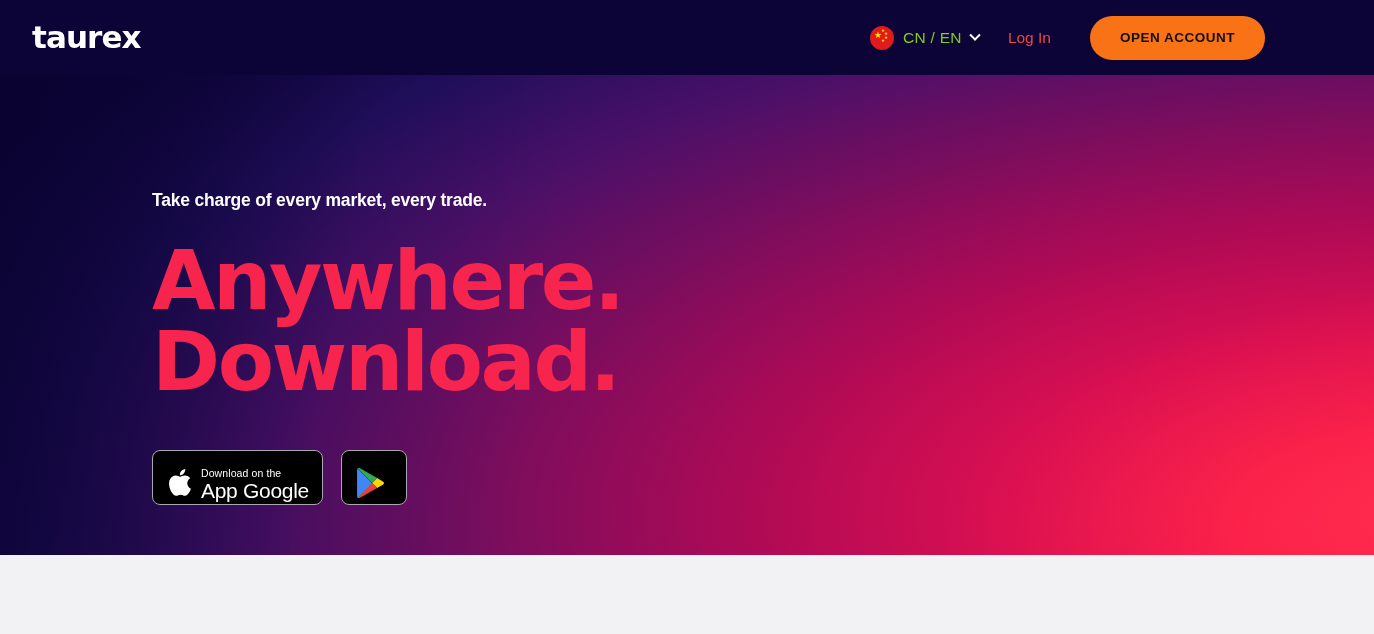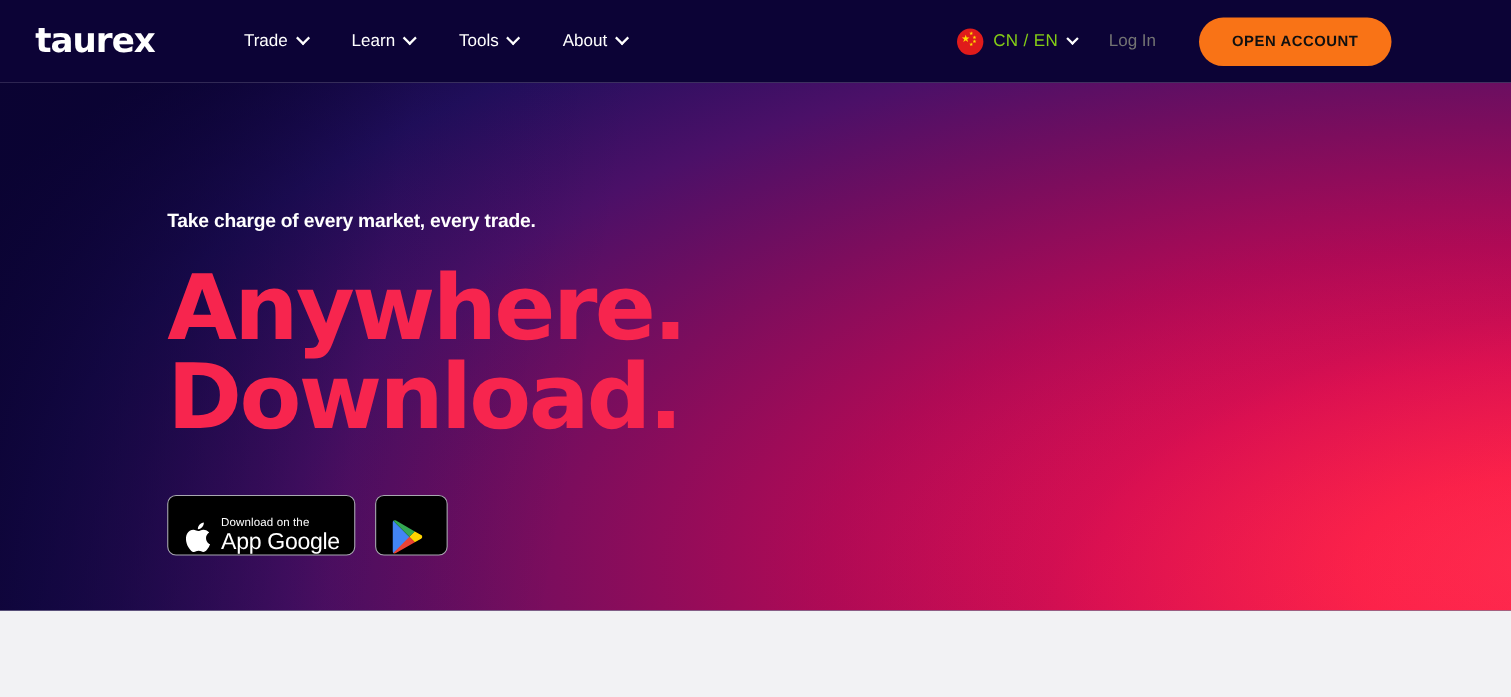--- a/index.html
+++ b/index.html
@@ -105,21 +105,21 @@
 
   .lang-label {
     color: #84cc16;
     font-size: 15.5px;
     letter-spacing: 0.3px;
     white-space: nowrap;
   }
   .lang .chev { width: 8px; height: 8px; border-width: 2px; }
 
   .login {
-    color: #737373;
+    color: #ef4444;
     font-size: 15.5px;
     cursor: pointer;
     margin-right: 39px;
     white-space: nowrap;
   }
 
   .cta {
     margin-right: 109px;
     background: #f97316;
     color: #101010;
@@ -209,22 +209,22 @@
     gap: 18px;
     margin-top: 48px;
   }
 
   .badge {
     background: #000000;
     border: 1px solid #a8a8b0;
     border-radius: 8px;
     height: 55px;
     display: flex;
-    align-items: flex-end;
-    padding: 0 13px;
+    align-items: flex-start;
+    padding: 16px 13px;
     cursor: pointer;
     user-select: none;
   }
   .badge .icon { flex: none; margin-right: 9px; display: flex; align-items: center; }
   .badge .txt { display: flex; flex-direction: column; justify-content: center; }
   .badge .small {
     color: #ffffff;
     font-size: 10.5px;
     letter-spacing: 0.1px;
     line-height: 1.15;
@@ -254,38 +254,20 @@
 </style>
 </head>
 <body>
 
 <div class="page">
 
   <div class="header">
 
     <div class="logo">taurex</div>
 
-    <nav class="nav">
-      <div class="nav-item">
-        <span>Trade</span>
-        <span class="chev"></span>
-      </div>
-      <div class="nav-item">
-        <span>Learn</span>
-        <span class="chev"></span>
-      </div>
-      <div class="nav-item">
-        <span>Tools</span>
-        <span class="chev"></span>
-      </div>
-      <div class="nav-item">
-        <span>About</span>
-        <span class="chev"></span>
-      </div>
-    </nav>
 
     <div class="header-right">
 
       <div class="lang">
         <span class="flag">
           <span class="star-big">★</span>
           <span class="star-s s1">★</span>
           <span class="star-s s2">★</span>
           <span class="star-s s3">★</span>
           <span class="star-s s4">★</span>

